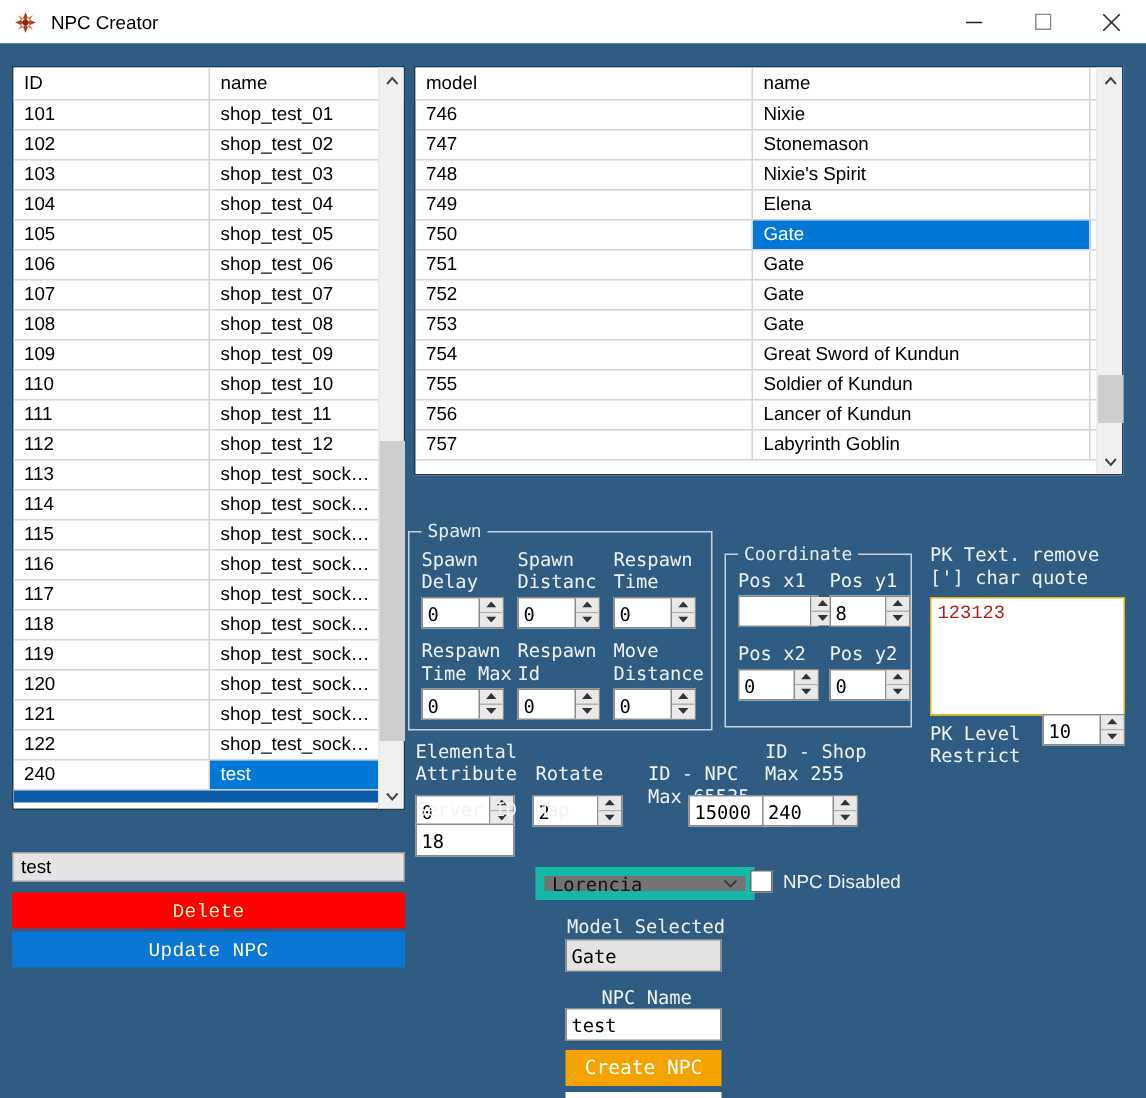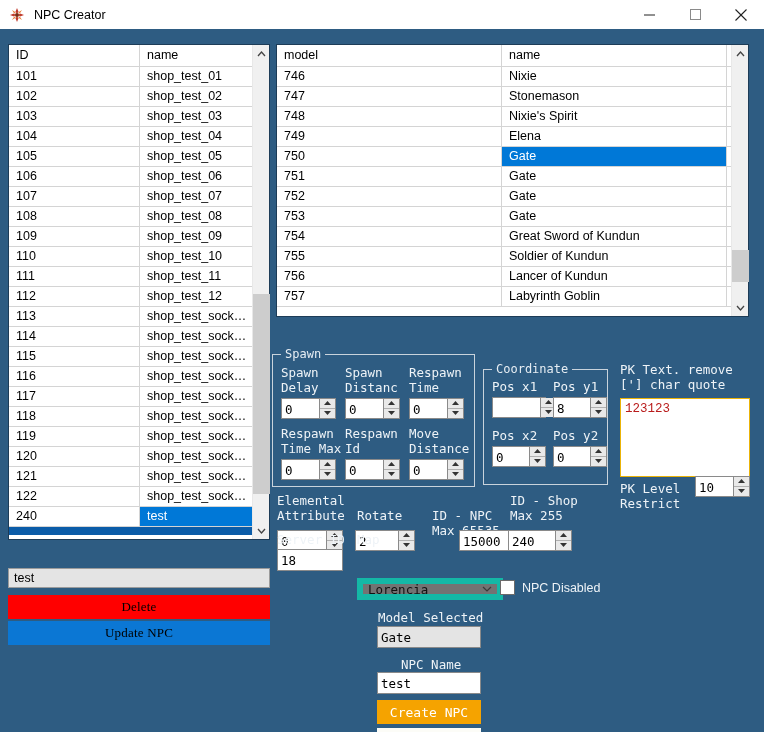--- a/index.html
+++ b/index.html
@@ -78,22 +78,22 @@
 
   
   #name-readout {
     position:absolute; left:8px; top:539px; width:262px; height:20px;
     background:#e4e4e4; border:1px solid #9b9b9b;
     font-family:"Liberation Sans", sans-serif; font-size:12.5px;
     color:#000; padding:2px 0 0 5px; overflow:hidden; white-space:nowrap;
   }
   .bigbtn {
     position:absolute; left:8px; width:262px; height:24px;
-    border:none; color:#000000;
-    font-family:Liberation Serif, serif; font-size:13px;
+    border:none; color:#fef9c3;
+    font-family:Liberation Mono, monospace; font-size:13px;
     display:flex; align-items:center; justify-content:center;
     letter-spacing:0.2px;
   }
   #btn-delete { top:566px; background:#ff0000; }
   #btn-update { top:592px; background:#0b77d4; }
 
   
   .groupbox { position:absolute; }
   .gb-border {
     position:absolute; left:0; top:7px; right:0; bottom:0;

